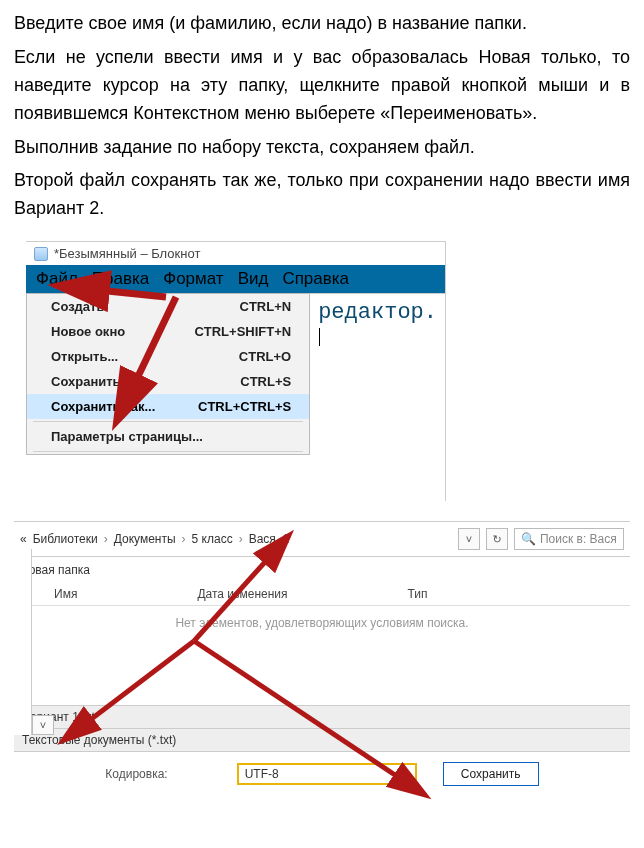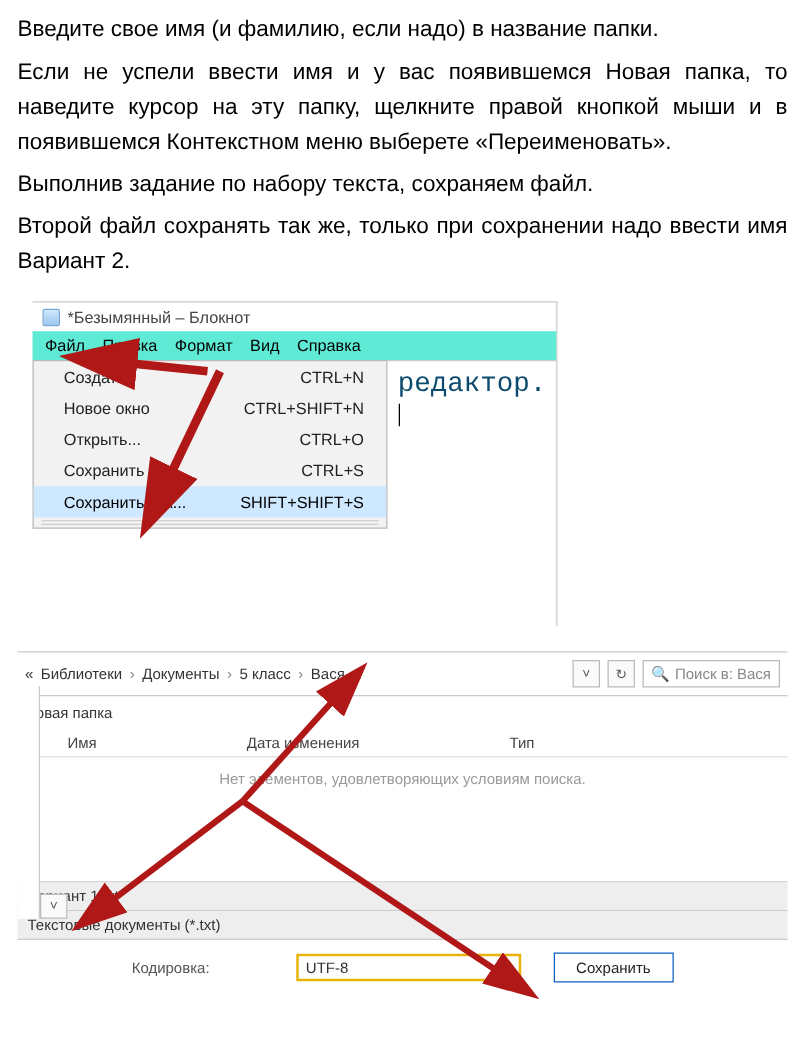--- a/index.html
+++ b/index.html
@@ -38,38 +38,39 @@
   .np-icon {
     width: 14px; height: 14px;
     background: linear-gradient(#cfe8ff,#9cc8ef);
     border: 1px solid #7aa7d4;
     border-radius: 2px;
   }
   .np-menubar {
     display: flex;
     gap: 14px;
     padding: 4px 10px;
-    font-size: 13px;
-    background: #5eead4;
+    font-size: 17px;
+    background: #0369a1;
   }
   .np-body {
     position: relative;
     display: flex;
   }
   .dropdown {
     width: 330px;
     background: #f2f2f2;
     border: 1px solid #bbb;
     font-size: 13px;
   }
   .dd-item {
     display: flex;
     justify-content: space-between;
     padding: 5px 18px 5px 24px;
     color: #222;
+    font-weight: bold;
   }
   .dd-item.hl {
     background: #cde8ff;
     color: #000;
   }
   .dd-sep {
     height: 1px;
     background: #d0d0d0;
     margin: 2px 6px;
   }
@@ -151,21 +152,21 @@
     width:96px;height:24px;border:1px solid #0a5fc4;background:#fff;
     display:flex;align-items:center;justify-content:center;
     font-size:12px;color:#222;
   }
 </style>
 </head>
 <body>
 
 <div class="doc-text">
   <p>Введите свое имя (и фамилию, если надо) в название папки.</p>
-  <p>Если не успели ввести имя и у вас появившемся Новая папка, то наведите курсор на эту папку, щелкните правой кнопкой мыши и в появившемся Контекстном меню выберете «Переименовать».</p>
+  <p>Если не успели ввести имя и у вас образовалась Новая только, то наведите курсор на эту папку, щелкните правой кнопкой мыши и в появившемся Контекстном меню выберете «Переименовать».</p>
   <p>Выполнив задание по набору текста, сохраняем файл.</p>
   <p>Второй файл сохранять так же, только при сохранении надо ввести имя Вариант 2.</p>
 </div>
 
 <div class="shot1">
   <div class="np-title">
     <span class="np-icon"></span>
     <span>*Безымянный – Блокнот</span>
   </div>
   <div class="np-menubar">
@@ -188,23 +189,27 @@
       <div class="dd-item">
         <span>Открыть...</span>
         <span>CTRL+O</span>
       </div>
       <div class="dd-item">
         <span>Сохранить</span>
         <span>CTRL+S</span>
       </div>
       <div class="dd-item hl">
         <span>Сохранить как...</span>
-        <span>SHIFT+SHIFT+S</span>
+        <span>CTRL+CTRL+S</span>
       </div>
       <div class="dd-sep"></div>
+      <div class="dd-item">
+        <span>Параметры страницы...</span>
+        <span></span>
+      </div>
       <div class="dd-sep"></div>
     </div>
     <div class="editor-area">
       <span>редактор.</span><span class="cursor-bar"></span>
     </div>
   </div>
 
   <svg class="arrow-a1" style="left:0;top:0" width="420" height="260">
     <defs>
       <marker id="ah1" markerWidth="10" markerHeight="10" refX="6" refY="3" orient="auto">

